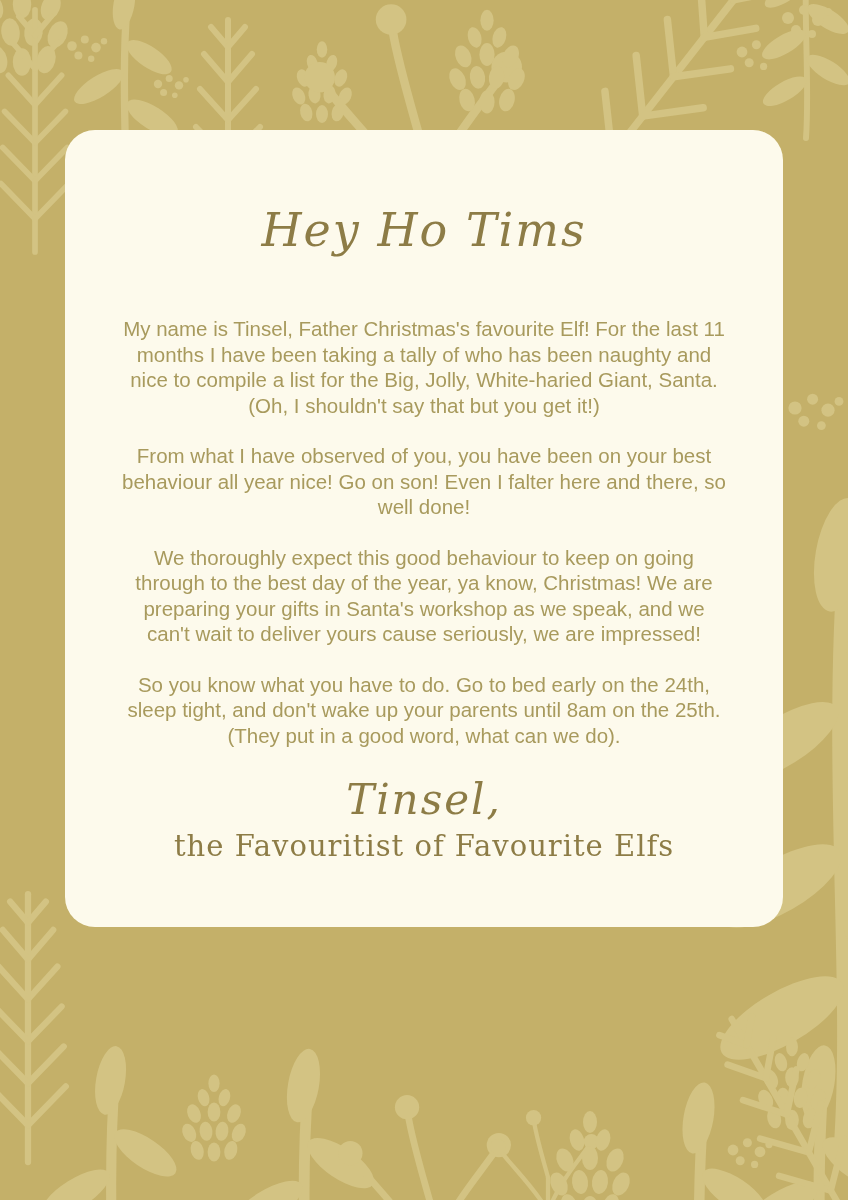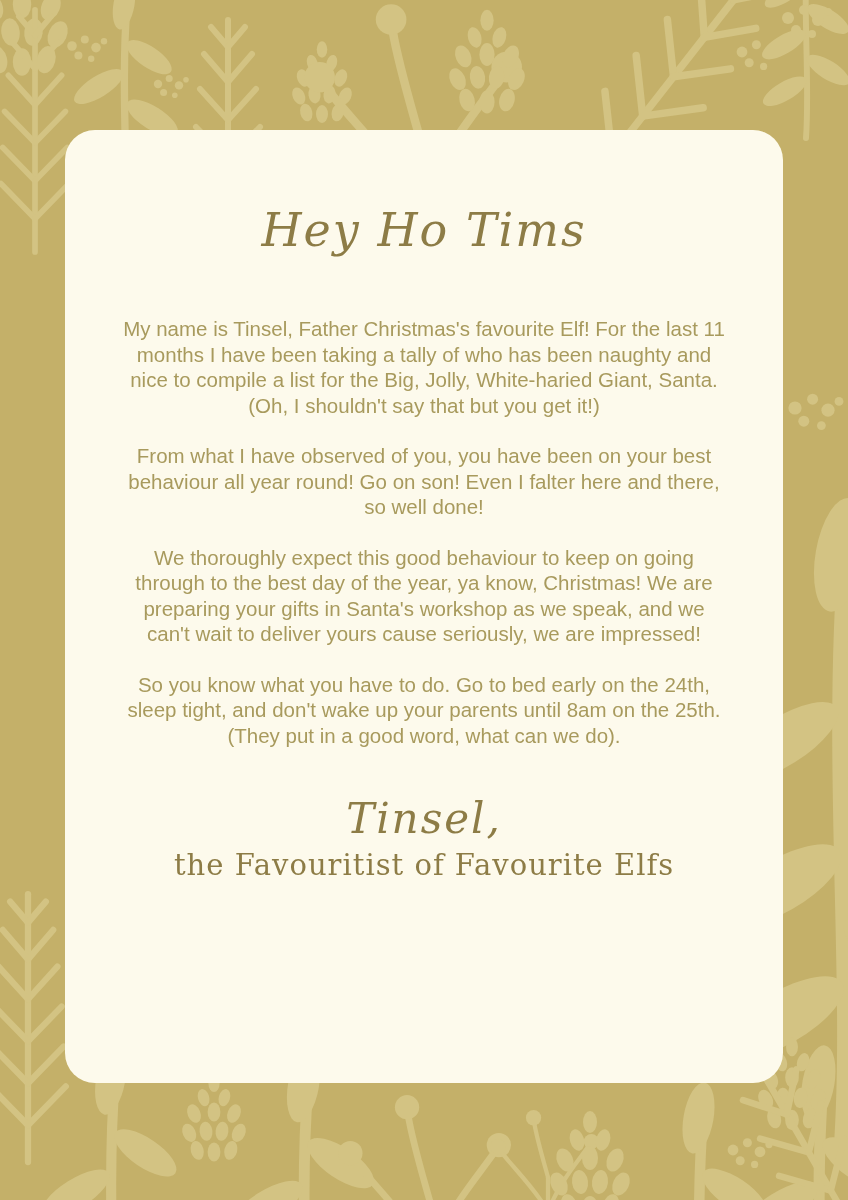--- a/index.html
+++ b/index.html
@@ -7,42 +7,42 @@
     width: 848px; height: 1200px; overflow: hidden; position: relative;
     background: var(--bg, #c4b069);
     font-family: "Liberation Sans", sans-serif;
   }
   .bg-pattern {
     position: absolute; left: 0; top: 0; width: 848px; height: 1200px;
     display: block;
   }
   .motif { fill: var(--pat, #d3c383); }
   .card {
-    position: absolute; left: 65px; top: 130px; width: 718px; height: 953px;
+    position: absolute; left: 65px; top: 130px; width: 718px; height: 797px;
     background: var(--card, #fdfaec);
     border-radius: 30px;
     box-sizing: border-box;
     padding: 68px 56px 0 56px;
     text-align: center;
   }
   .greeting {
     margin: 0 0 54px 0;
     font-family: "DejaVu Serif", serif;
     font-style: italic; font-weight: 400;
     font-size: 46px; line-height: 64px;
     letter-spacing: 2px;
     color: var(--script, #8d7c46);
   }
   .body-text { max-width: 606px; margin: 4px auto; }
   .para {
     margin: 0 0 25px 0;
     font-size: 20.5px; line-height: 25.5px;
     color: var(--body, #a89a5d);
   }
-  .signature { margin-top: 48px; }
+  .signature { margin-top: 29px; }
   .sig-name {
     margin: 0;
     font-family: "DejaVu Serif", serif;
     font-style: italic;
     font-size: 42px; line-height: 46px;
     letter-spacing: 2px;
     color: var(--script, #8d7c46);
   }
   .sig-title {
     margin: 4px 0 0 0;
@@ -150,21 +150,21 @@
     <use href="#m-dots" transform="translate(733,1150) scale(0.9)"></use>
     <use href="#m-cone" transform="translate(792,1120) scale(0.85)"></use>
     <use href="#m-pine" transform="translate(872,1262) scale(1.1) rotate(-30)"></use>
   </svg>
 
   <main class="card">
     <h1 class="greeting">Hey Ho Tims</h1>
 
     <section class="body-text">
       <p class="para">My name is Tinsel, Father Christmas's favourite Elf! For the last 11 months I have been taking a tally of who has been naughty and nice to compile a list for the Big, Jolly, White-haried Giant, Santa. (Oh, I shouldn't say that but you get it!)</p>
-      <p class="para">From what I have observed of you, you have been on your best behaviour all year round! Go on son! Even I falter here and there, so well done!</p>
+      <p class="para">From what I have observed of you, you have been on your best behaviour all year nice! Go on son! Even I falter here and there, so well done!</p>
       <p class="para">We thoroughly expect this good behaviour to keep on going through to the best day of the year, ya know, Christmas! We are preparing your gifts in Santa's workshop as we speak, and we can't wait to deliver yours cause seriously, we are impressed!</p>
       <p class="para">So you know what you have to do. Go to bed early on the 24th, sleep tight, and don't wake up your parents until 8am on the 25th. (They put in a good word, what can we do).</p>
     </section>
 
     <footer class="signature">
       <p class="sig-name">Tinsel,</p>
       <p class="sig-title">the Favouritist of Favourite Elfs</p>
     </footer>
   </main>
 </div>

